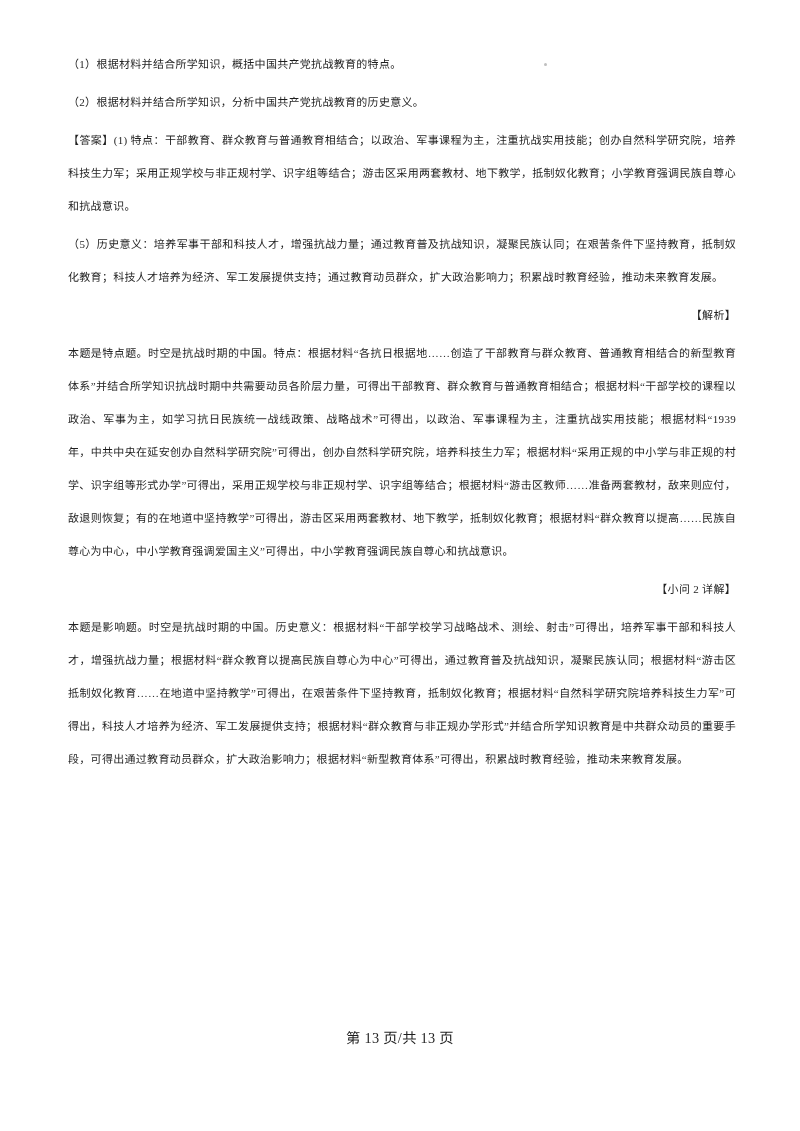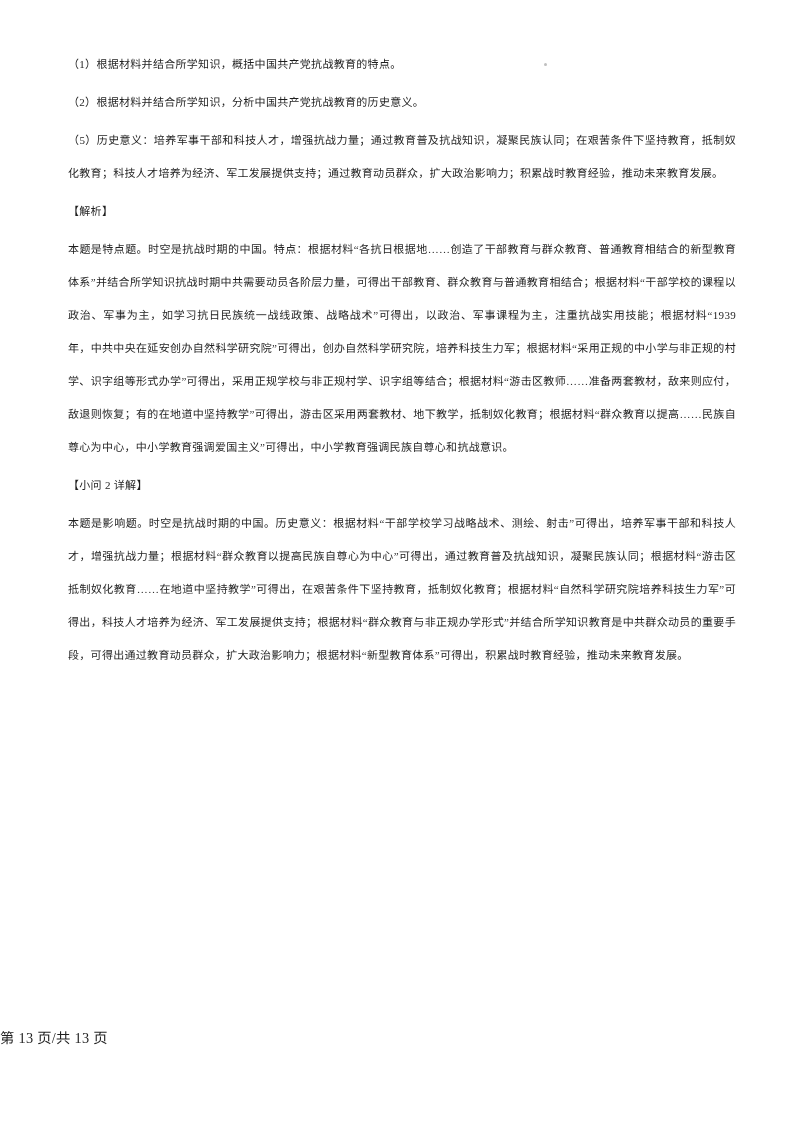--- a/index.html
+++ b/index.html
@@ -26,27 +26,28 @@
   .line {
     margin: 0 0 5px 0;
     font-size: 11px;
     line-height: 33px;
     letter-spacing: 0.3px;
     text-align: justify;
     text-justify: inter-ideograph;
     word-break: break-all;
   }
   .label-line {
-    text-align: left;
+    text-align: right;
   }
   .footer {
     position: absolute;
     top: 1026px;
     left: 0;
     width: 100%;
+    text-align: center;
     font-size: 14.3px;
     line-height: 24px;
     letter-spacing: 0.3px;
     color: #1f1f1f;
   }
   .artifact-dot {
     position: absolute;
     left: 544px;
     top: 63px;
     width: 3px;
@@ -56,20 +57,21 @@
     opacity: 0.55;
   }
 </style>
 </head>
 <body>
 
 <div class="page">
   <div class="content">
     <p class="line">（1）根据材料并结合所学知识，概括中国共产党抗战教育的特点。</p>
     <p class="line">（2）根据材料并结合所学知识，分析中国共产党抗战教育的历史意义。</p>
+    <p class="line">【答案】(1) 特点：干部教育、群众教育与普通教育相结合；以政治、军事课程为主，注重抗战实用技能；创办自然科学研究院，培养科技生力军；采用正规学校与非正规村学、识字组等结合；游击区采用两套教材、地下教学，抵制奴化教育；小学教育强调民族自尊心和抗战意识。</p>
     <p class="line">（5）历史意义：培养军事干部和科技人才，增强抗战力量；通过教育普及抗战知识，凝聚民族认同；在艰苦条件下坚持教育，抵制奴化教育；科技人才培养为经济、军工发展提供支持；通过教育动员群众，扩大政治影响力；积累战时教育经验，推动未来教育发展。</p>
     <p class="line label-line">【解析】</p>
     <p class="line">本题是特点题。时空是抗战时期的中国。特点：根据材料“各抗日根据地……创造了干部教育与群众教育、普通教育相结合的新型教育体系”并结合所学知识抗战时期中共需要动员各阶层力量，可得出干部教育、群众教育与普通教育相结合；根据材料“干部学校的课程以政治、军事为主，如学习抗日民族统一战线政策、战略战术”可得出，以政治、军事课程为主，注重抗战实用技能；根据材料“1939 年，中共中央在延安创办自然科学研究院”可得出，创办自然科学研究院，培养科技生力军；根据材料“采用正规的中小学与非正规的村学、识字组等形式办学”可得出，采用正规学校与非正规村学、识字组等结合；根据材料“游击区教师……准备两套教材，敌来则应付，敌退则恢复；有的在地道中坚持教学”可得出，游击区采用两套教材、地下教学，抵制奴化教育；根据材料“群众教育以提高……民族自尊心为中心，中小学教育强调爱国主义”可得出，中小学教育强调民族自尊心和抗战意识。</p>
     <p class="line label-line">【小问 2 详解】</p>
     <p class="line">本题是影响题。时空是抗战时期的中国。历史意义：根据材料“干部学校学习战略战术、测绘、射击”可得出，培养军事干部和科技人才，增强抗战力量；根据材料“群众教育以提高民族自尊心为中心”可得出，通过教育普及抗战知识，凝聚民族认同；根据材料“游击区抵制奴化教育……在地道中坚持教学”可得出，在艰苦条件下坚持教育，抵制奴化教育；根据材料“自然科学研究院培养科技生力军”可得出，科技人才培养为经济、军工发展提供支持；根据材料“群众教育与非正规办学形式”并结合所学知识教育是中共群众动员的重要手段，可得出通过教育动员群众，扩大政治影响力；根据材料“新型教育体系”可得出，积累战时教育经验，推动未来教育发展。</p>
   </div>
 
   <span class="artifact-dot"></span>
 
   <div class="footer">第 13 页/共 13 页</div>

